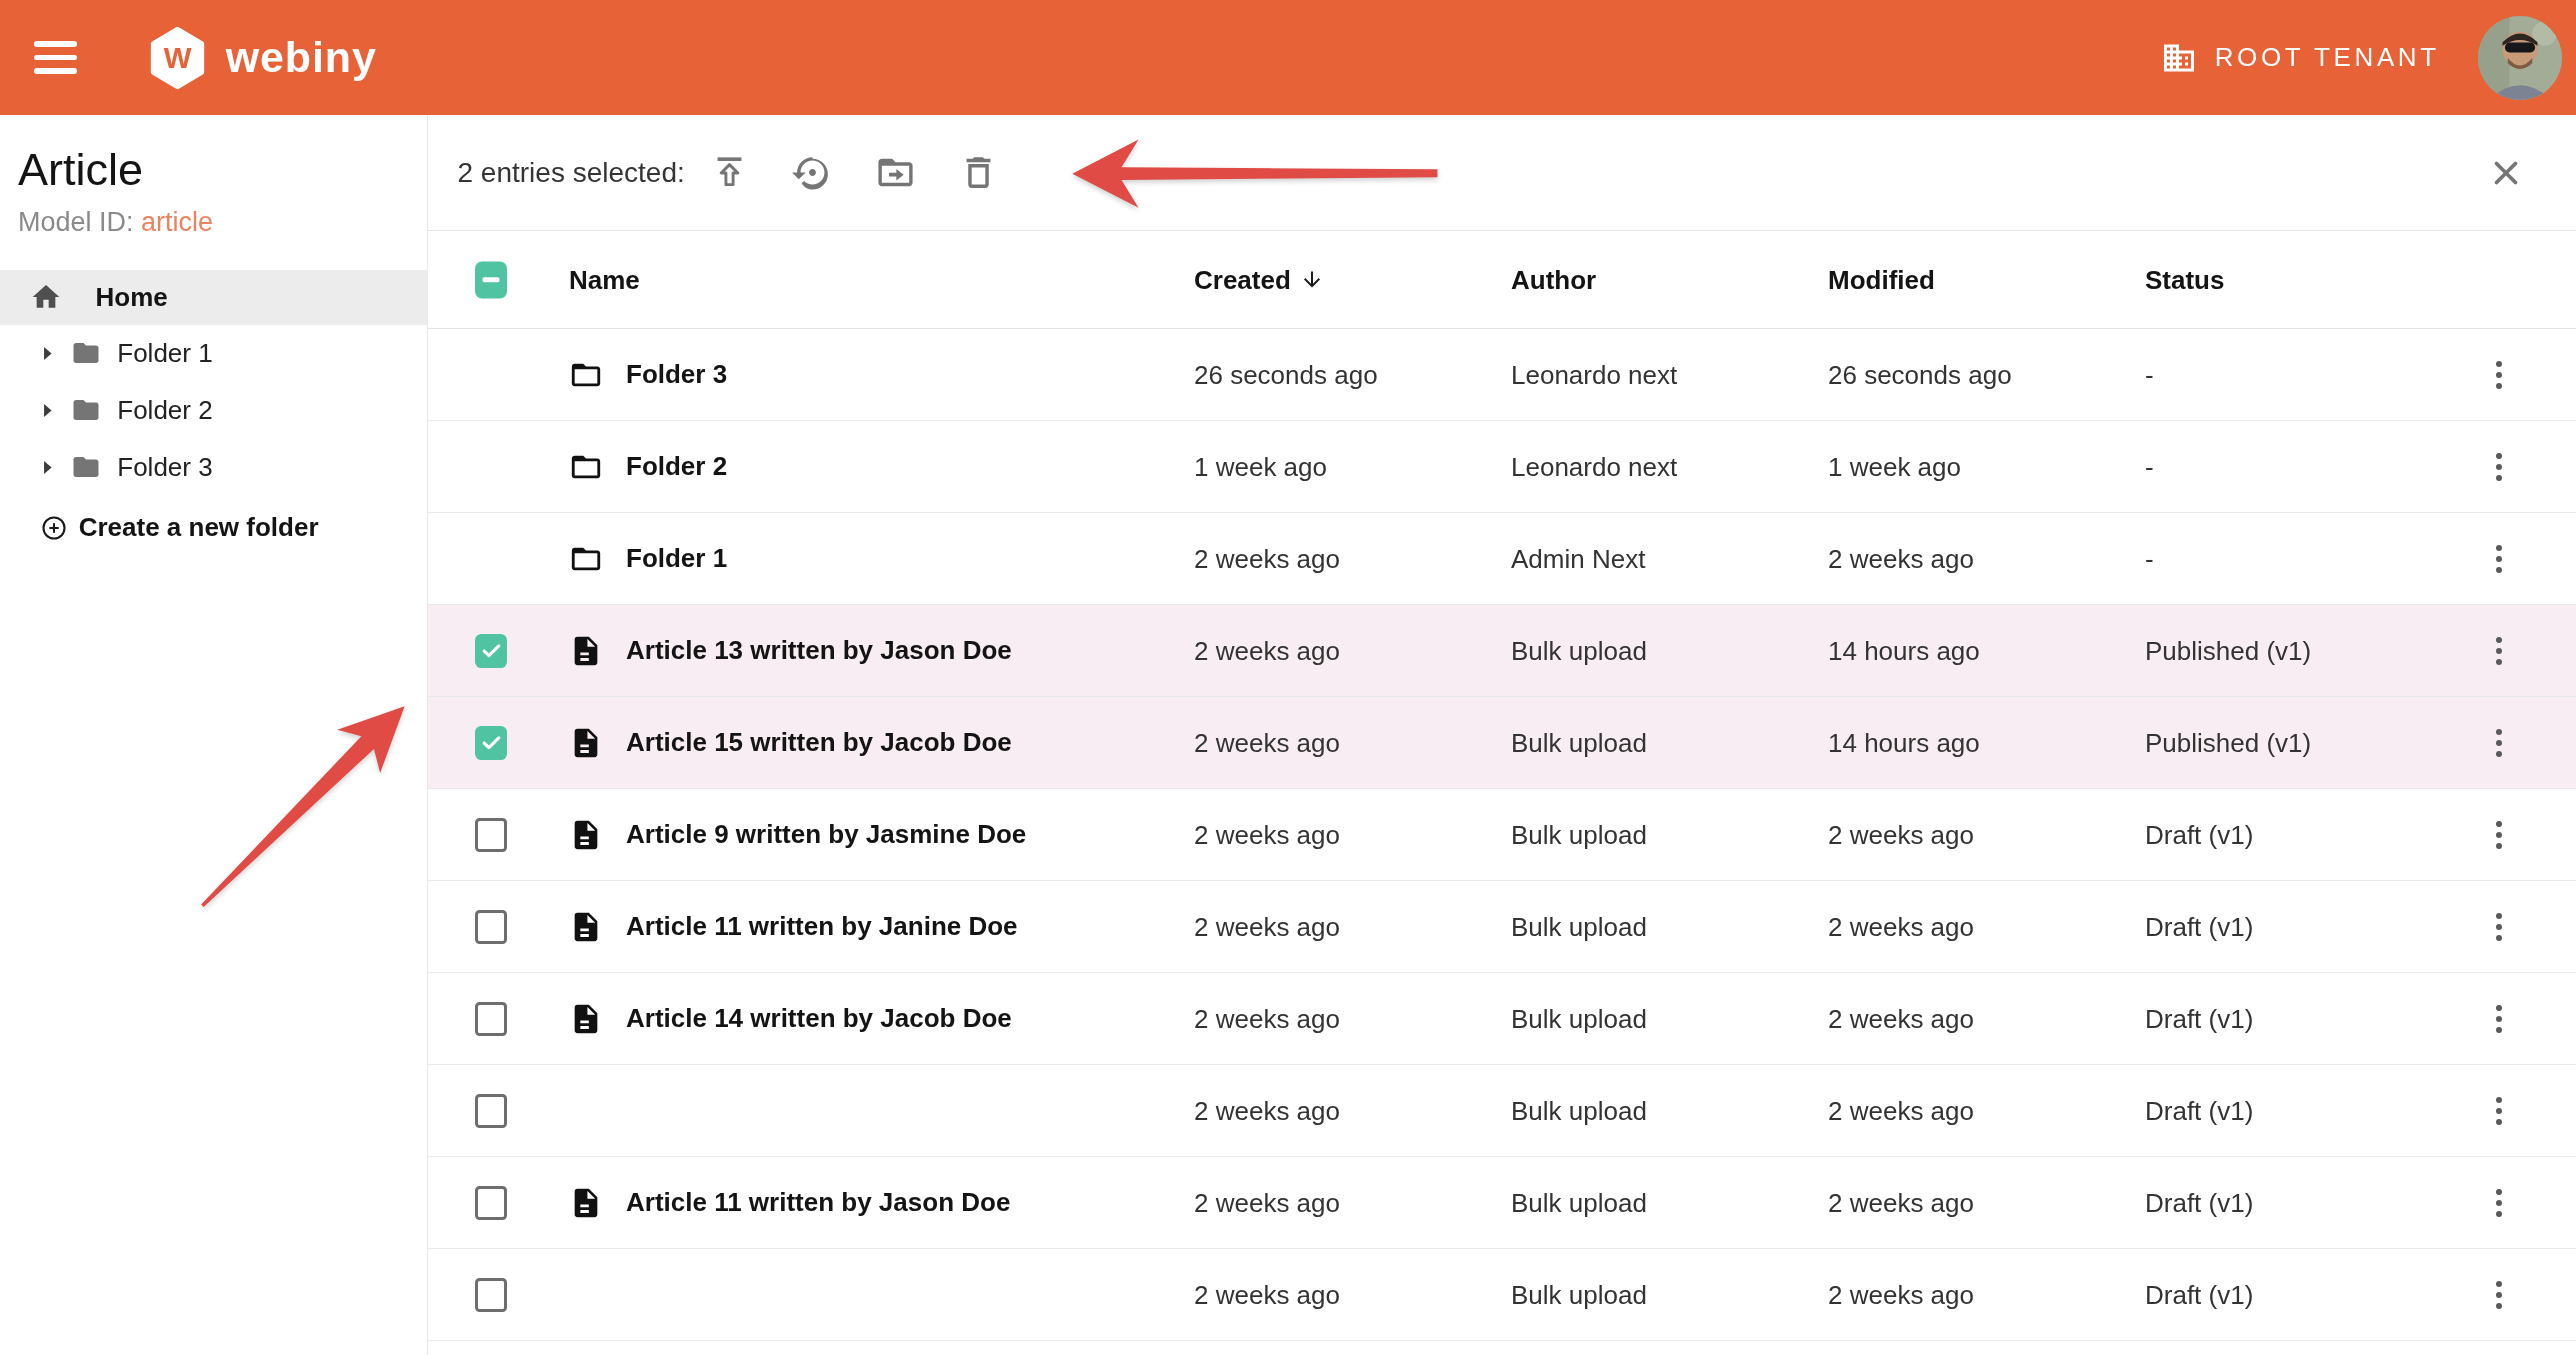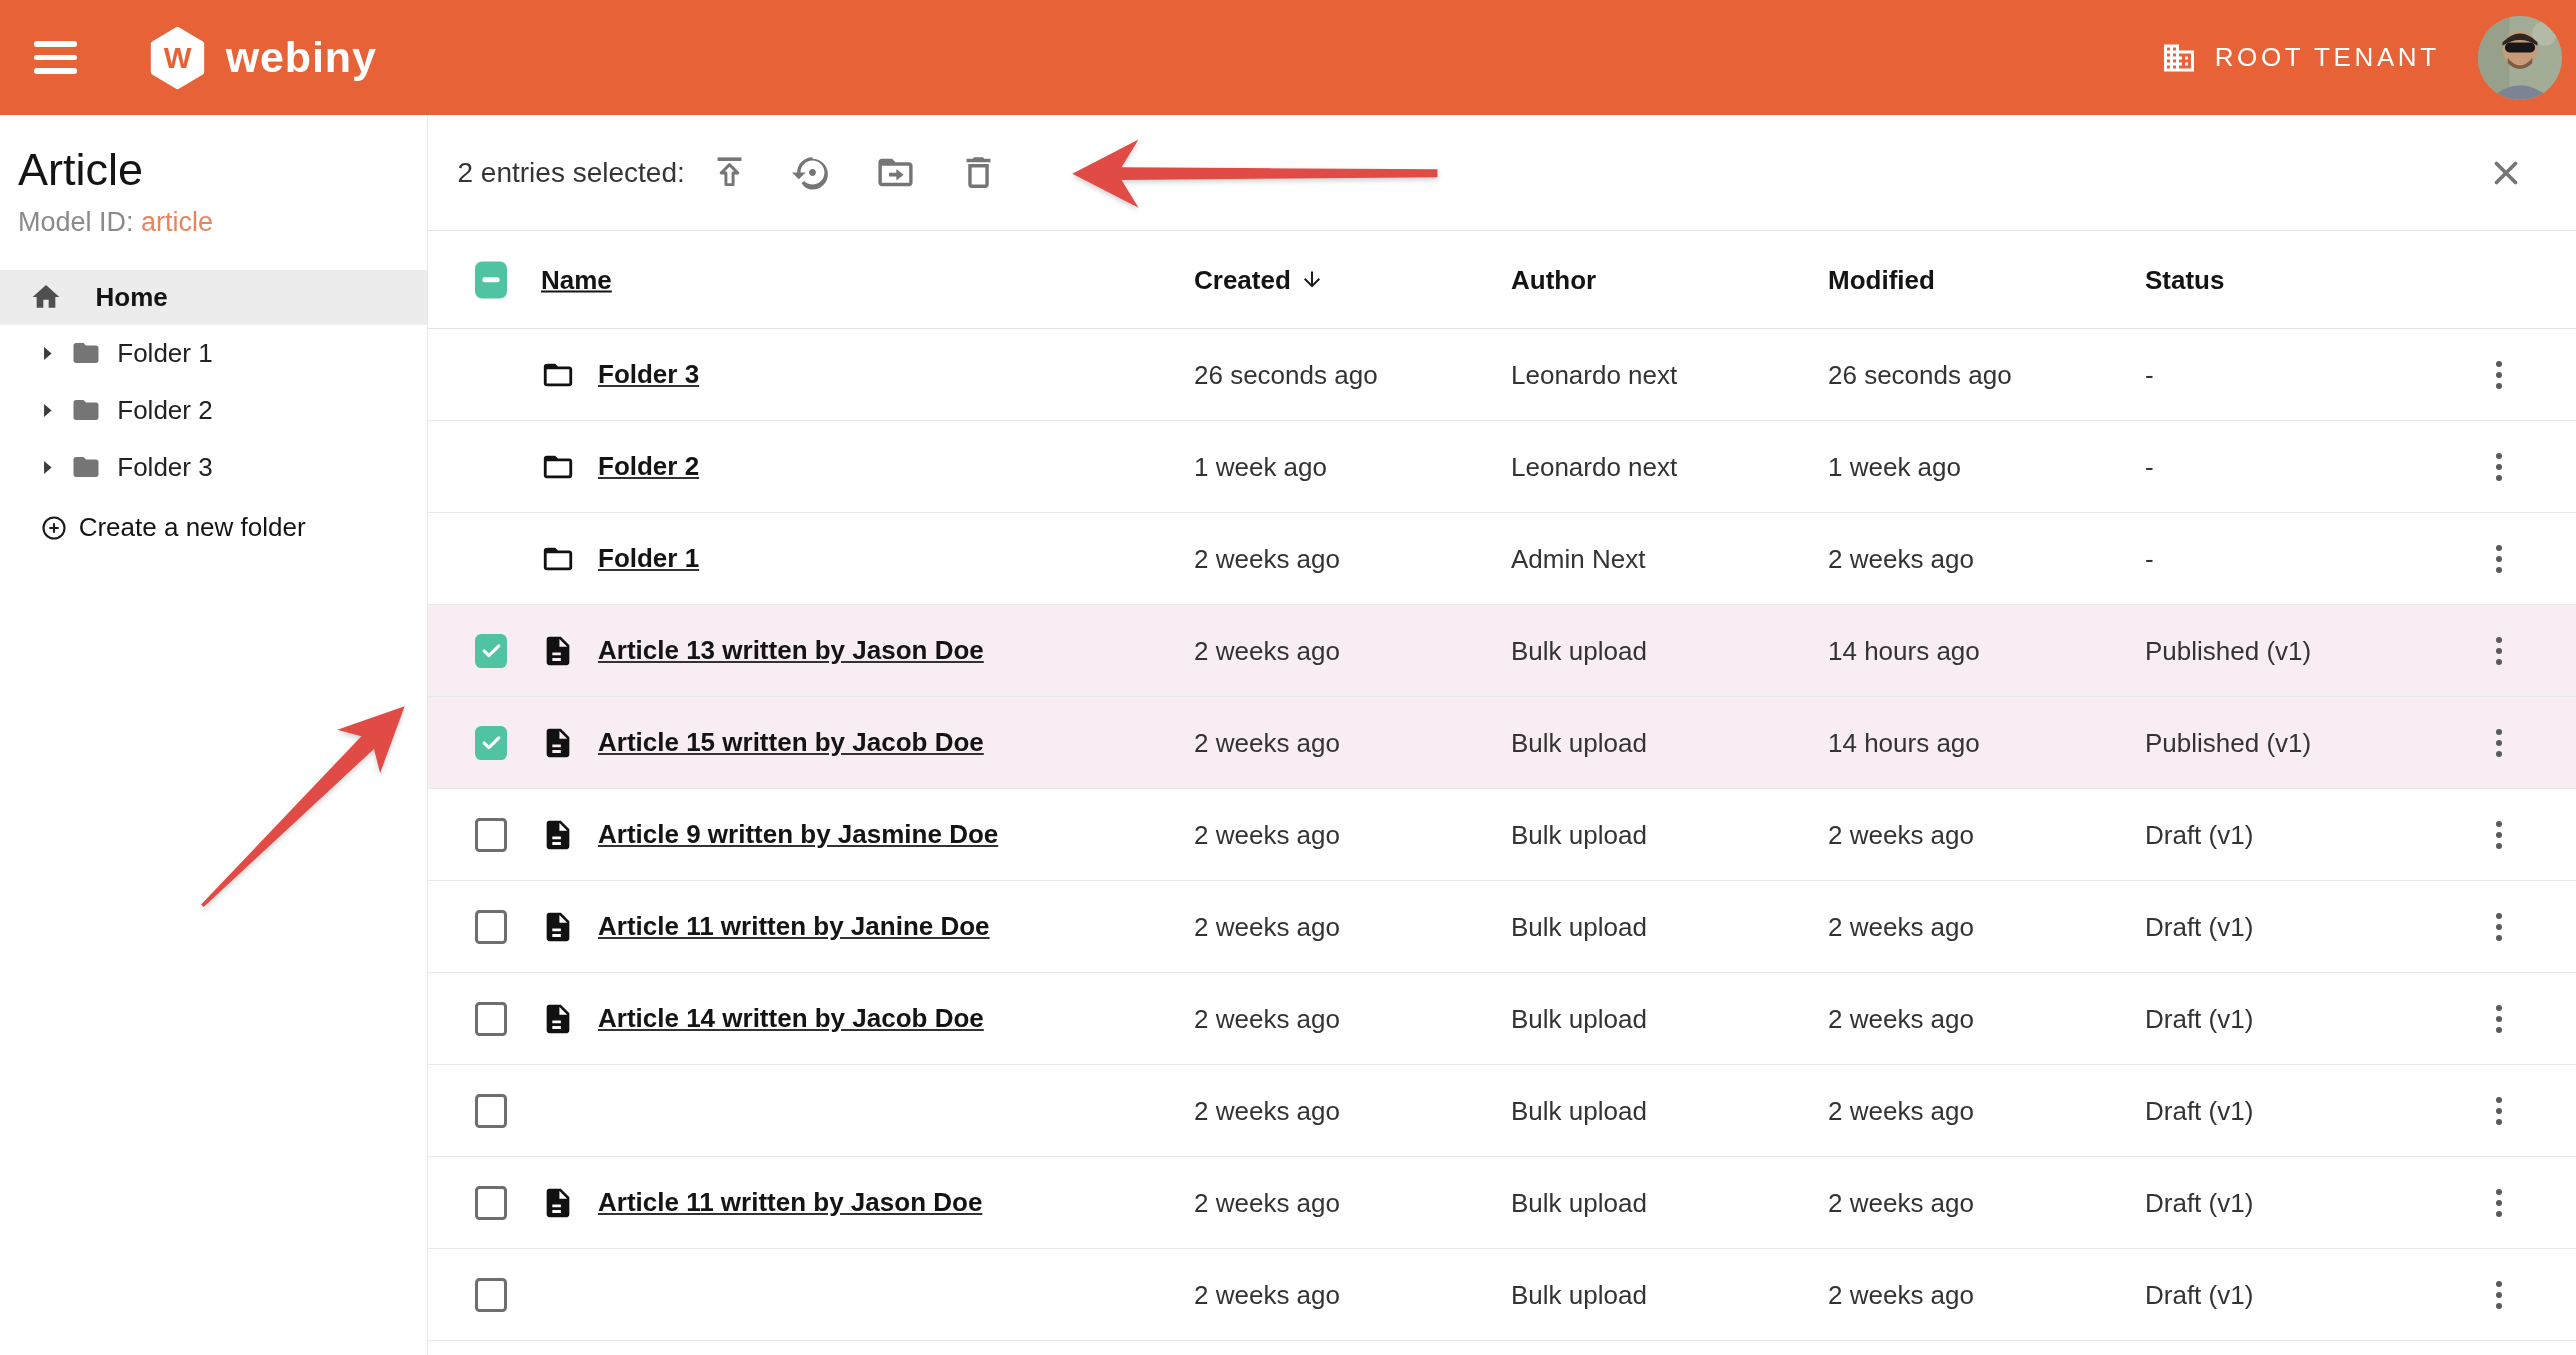--- a/index.html
+++ b/index.html
@@ -48,21 +48,21 @@
   }
   .tree-home .icon { color: #4f4f4f; }
   .tree-folder {
     height: 57px; display: flex; align-items: center; padding-left: 42px;
     font-size: 26px; color: #222; cursor: pointer;
   }
   .tree-folder .chev { color: #3c3c3c; margin-right: 14.3px; display: flex; }
   .tree-folder .foldicon { color: #757575; margin-right: 13.4px; display: flex; }
   .tree-create {
     height: 57px; margin-top: 3.6px; display: flex; align-items: center;
-    padding-left: 40px; gap: 10.7px; font-size: 26px; font-weight: 400; color: #141414; cursor: pointer;
+    padding-left: 40px; gap: 10.7px; font-size: 26px; font-weight: 700; color: #141414; cursor: pointer;
   }
   .tree-create .icon { color: #1a1a1a; }
 
   
   .main { position: absolute; left: 428px; top: 115px; right: 0; bottom: 0; background: #fff; }
 
   .toolbar {
     height: 116px; border-bottom: 0.9px solid #E5E5E5;
     display: flex; align-items: center; position: relative;
   }
@@ -71,21 +71,21 @@
   .toolbar-actions button { color: #757575; display: flex; }
   .close-btn { position: absolute; right: 51px; top: 50%; transform: translateY(-50%); color: #757575; display: flex; }
 
   
   .thead {
     height: 98px; border-bottom: 0.9px solid #E2E2E2; position: relative;
     font-size: 26px; font-weight: 700; color: #141414;
   }
   .cell { position: absolute; top: 50%; transform: translateY(-50%); white-space: nowrap; }
   .col-check    { left: 47px; }
-  .col-name     { left: 113px; display: flex; align-items: center; text-decoration: underline; }
+  .col-name     { left: 141px; display: flex; align-items: center; }
   .col-created  { left: 766px; }
   .col-author   { left: 1083px; }
   .col-modified { left: 1400px; }
   .col-status   { left: 1717px; }
   .col-menu     { left: 2052px; }
   .sort-wrap { display: flex; align-items: center; gap: 9px; }
   .sort-wrap .sorticon { color: #1a1a1a; }
 
   .row { height: 92px; border-bottom: 0.9px solid #E9E9E9; position: relative; font-size: 26px; color: #333; background: #fff; }
   .row.selected { background: #F8EDF2; }

